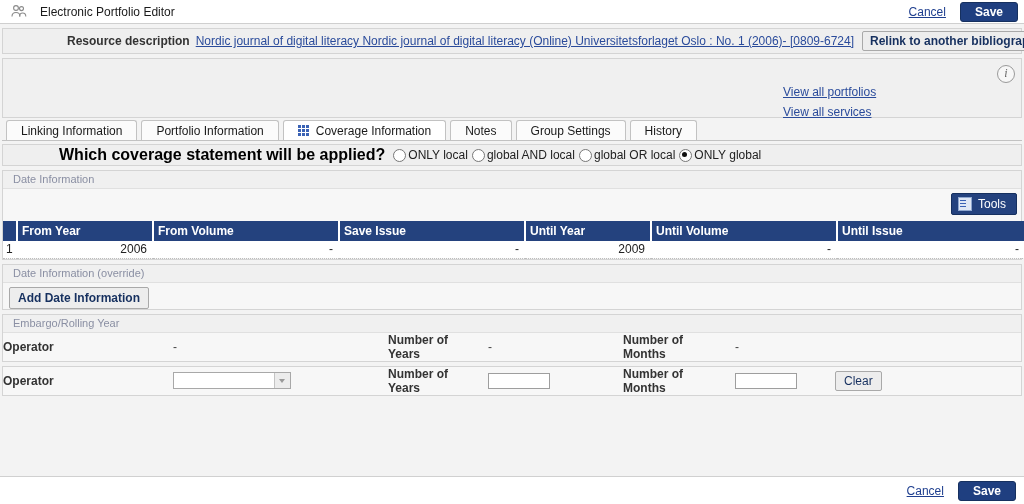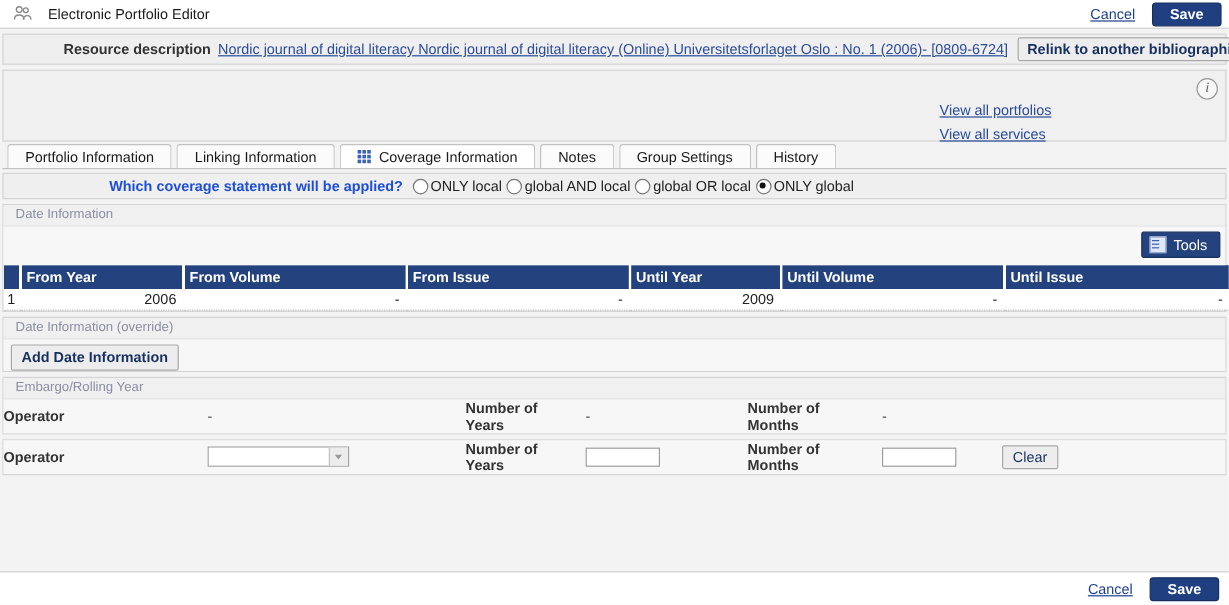--- a/index.html
+++ b/index.html
@@ -73,21 +73,21 @@
     border: 1px solid #d4d4d4;
     height: 26px;
     display: flex;
     align-items: center;
     box-sizing: border-box;
   }
   .resbar .lbl {
     font-weight: bold;
     color: #333;
     font-size: 12px;
-    margin-left: 50px;
+    margin-left: 64px;
     white-space: nowrap;
   }
   .resbar .val {
     color: #2a4b9b;
     text-decoration: underline;
     font-size: 12px;
     margin-left: 6px;
     white-space: nowrap;
     cursor: pointer;
   }
@@ -207,23 +207,23 @@
     margin: 3px 2px 0 2px;
     background: #efefef;
     border: 1px solid #d4d4d4;
     height: 22px;
     display: flex;
     align-items: center;
     box-sizing: border-box;
   }
   .coverq .q {
     font-weight: bold;
-    font-size: 12px;
-    color: #1d4ed8;
-    margin-left: 88px;
+    font-size: 16px;
+    color: #000000;
+    margin-left: 56px;
   }
   .radios { display: flex; align-items: center; margin-left: 8px; }
   .radio-opt { display: flex; align-items: center; margin-right: 4px; font-size: 12px; color: #222; cursor: pointer; }
   .rb {
     width: 11px; height: 11px;
     border: 1px solid #777;
     border-radius: 50%;
     background: #fff;
     margin-right: 2px;
     position: relative;
@@ -464,24 +464,24 @@
   <div class="infopanel">
     <div class="rightlinks">
       <a>View all portfolios</a>
       <a>View all services</a>
     </div>
     <div class="info-icon">i</div>
   </div>
 
   <div class="tabstrip">
     <div class="tab">
+      <span>Linking Information</span>
+    </div>
+    <div class="tab">
       <span>Portfolio Information</span>
-    </div>
-    <div class="tab">
-      <span>Linking Information</span>
     </div>
     <div class="tab active">
       <span class="grid-icon">
           <i></i>
           <i></i>
           <i></i>
           <i></i>
           <i></i>
           <i></i>
           <i></i>
@@ -540,21 +540,21 @@
             <col style="width:186px">
           <col style="width:126px">
             <col style="width:186px">
             <col style="width:188px">
         </colgroup>
         <thead>
           <tr>
             <th class="idx"></th>
             <th>From Year</th>
             <th>From Volume</th>
-            <th>From Issue</th>
+            <th>Save Issue</th>
             <th>Until Year</th>
             <th>Until Volume</th>
             <th>Until Issue</th>
           </tr>
         </thead>
         <tbody>
           <tr>
             <td class="idx">1</td>
             <td class="num">2006</td>
             <td class="num">-</td>

